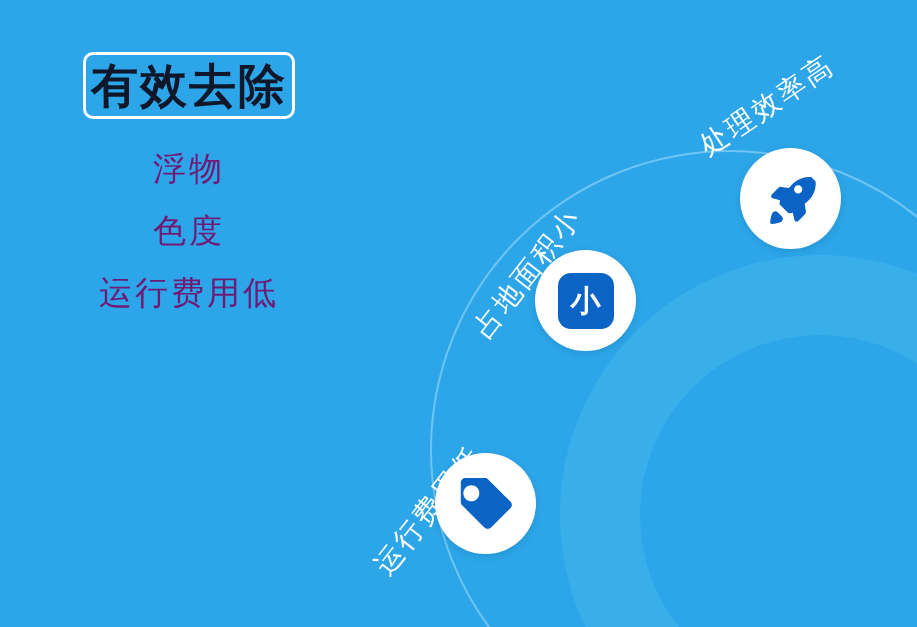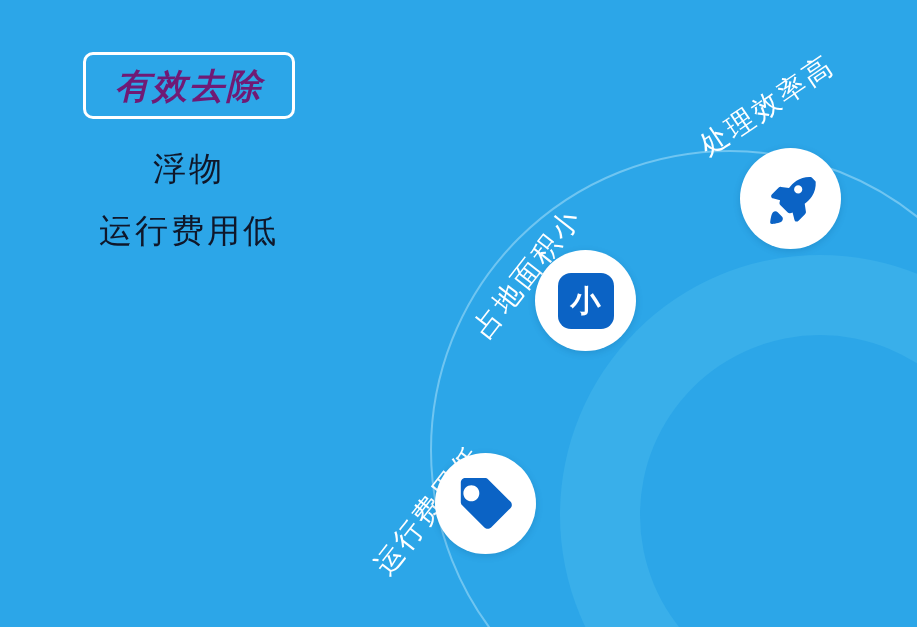--- a/index.html
+++ b/index.html
@@ -56,38 +56,37 @@
     width: 212px;
     height: 67px;
     border: 3px solid #ffffff;
     border-radius: 10px;
     box-sizing: border-box;
     display: flex;
     align-items: center;
     justify-content: center;
   }
   .title-text {
-    color: #701a75;
-    font-size: 35px;
+    color: #0f172a;
+    font-size: 47px;
     font-weight: bold;
     letter-spacing: 2px;
     line-height: 1;
-    font-style: italic;
   }
 
   
   .left-list {
     position: absolute;
     left: 83px;
     top: 138px;
     width: 212px;
     text-align: center;
   }
   .left-item {
-    color: #0f172a;
+    color: #701a75;
     font-size: 33px;
     line-height: 62px;
     letter-spacing: 3px;
     white-space: nowrap;
   }
 
   
   .node {
     position: absolute;
     border-radius: 50%;
@@ -165,20 +164,21 @@
   <div class="ring ring-outline"></div>
   <div class="ring ring-fill-big"></div>
   <div class="ring ring-fill-inner"></div>
 
   <div class="title-box">
     <span class="title-text">有效去除</span>
   </div>
 
   <div class="left-list">
     <div class="left-item">浮物</div>
+    <div class="left-item">色度</div>
     <div class="left-item">运行费用低</div>
   </div>
 
   <div class="label label-rocket">处理效率高</div>
   <div class="node node-rocket">
     <span>
       <svg width="56" height="56" viewBox="0 0 56 56" aria-hidden="true">
         <g fill="#0b63c5">
           <path d="M48.8 6.6c-0.3-0.3-0.7-0.5-1.1-0.5-5.2-0.3-10 1-14.2 3.7-3.2 2.1-5.7 4.8-7.5 7.3l-7.8-1.2c-1-0.2-2 0.2-2.7 0.9l-6.7 6.7c-0.6 0.6-0.8 1.4-0.6 2.2 0.2 0.8 0.8 1.4 1.6 1.6l7.3 1.9c-0.3 1-0.5 1.9-0.6 2.6-0.1 0.8 0.1 1.6 0.7 2.1l7.6 7.6c0.5 0.5 1.1 0.7 1.8 0.7 0.1 0 0.2 0 0.4 0 0.7-0.1 1.6-0.3 2.6-0.6l1.9 7.3c0.2 0.8 0.8 1.4 1.6 1.6 0.2 0 0.4 0.1 0.6 0.1 0.6 0 1.2-0.2 1.6-0.7l6.7-6.7c0.7-0.7 1.1-1.7 0.9-2.7l-1.2-7.8c2.5-1.8 5.2-4.3 7.3-7.5 2.7-4.2 4-9 3.7-14.2 0-0.4-0.2-0.8-0.5-1.1zM38.1 21.2c-1.6 1.6-4.2 1.6-5.8 0-1.6-1.6-1.6-4.2 0-5.8 1.6-1.6 4.2-1.6 5.8 0 1.6 1.6 1.6 4.2 0 5.8z"></path>
           <path d="M14.7 41.3c-1.3-1.3-3.4-1.3-4.7 0-2 2-2.7 9.2-2.8 10-0.1 0.5 0.1 1 0.4 1.3 0.3 0.3 0.7 0.4 1.1 0.4 0.1 0 0.1 0 0.2 0 0.8-0.1 8-0.8 10-2.8 1.3-1.3 1.3-3.4 0-4.7l-4.2-4.2z"></path>

